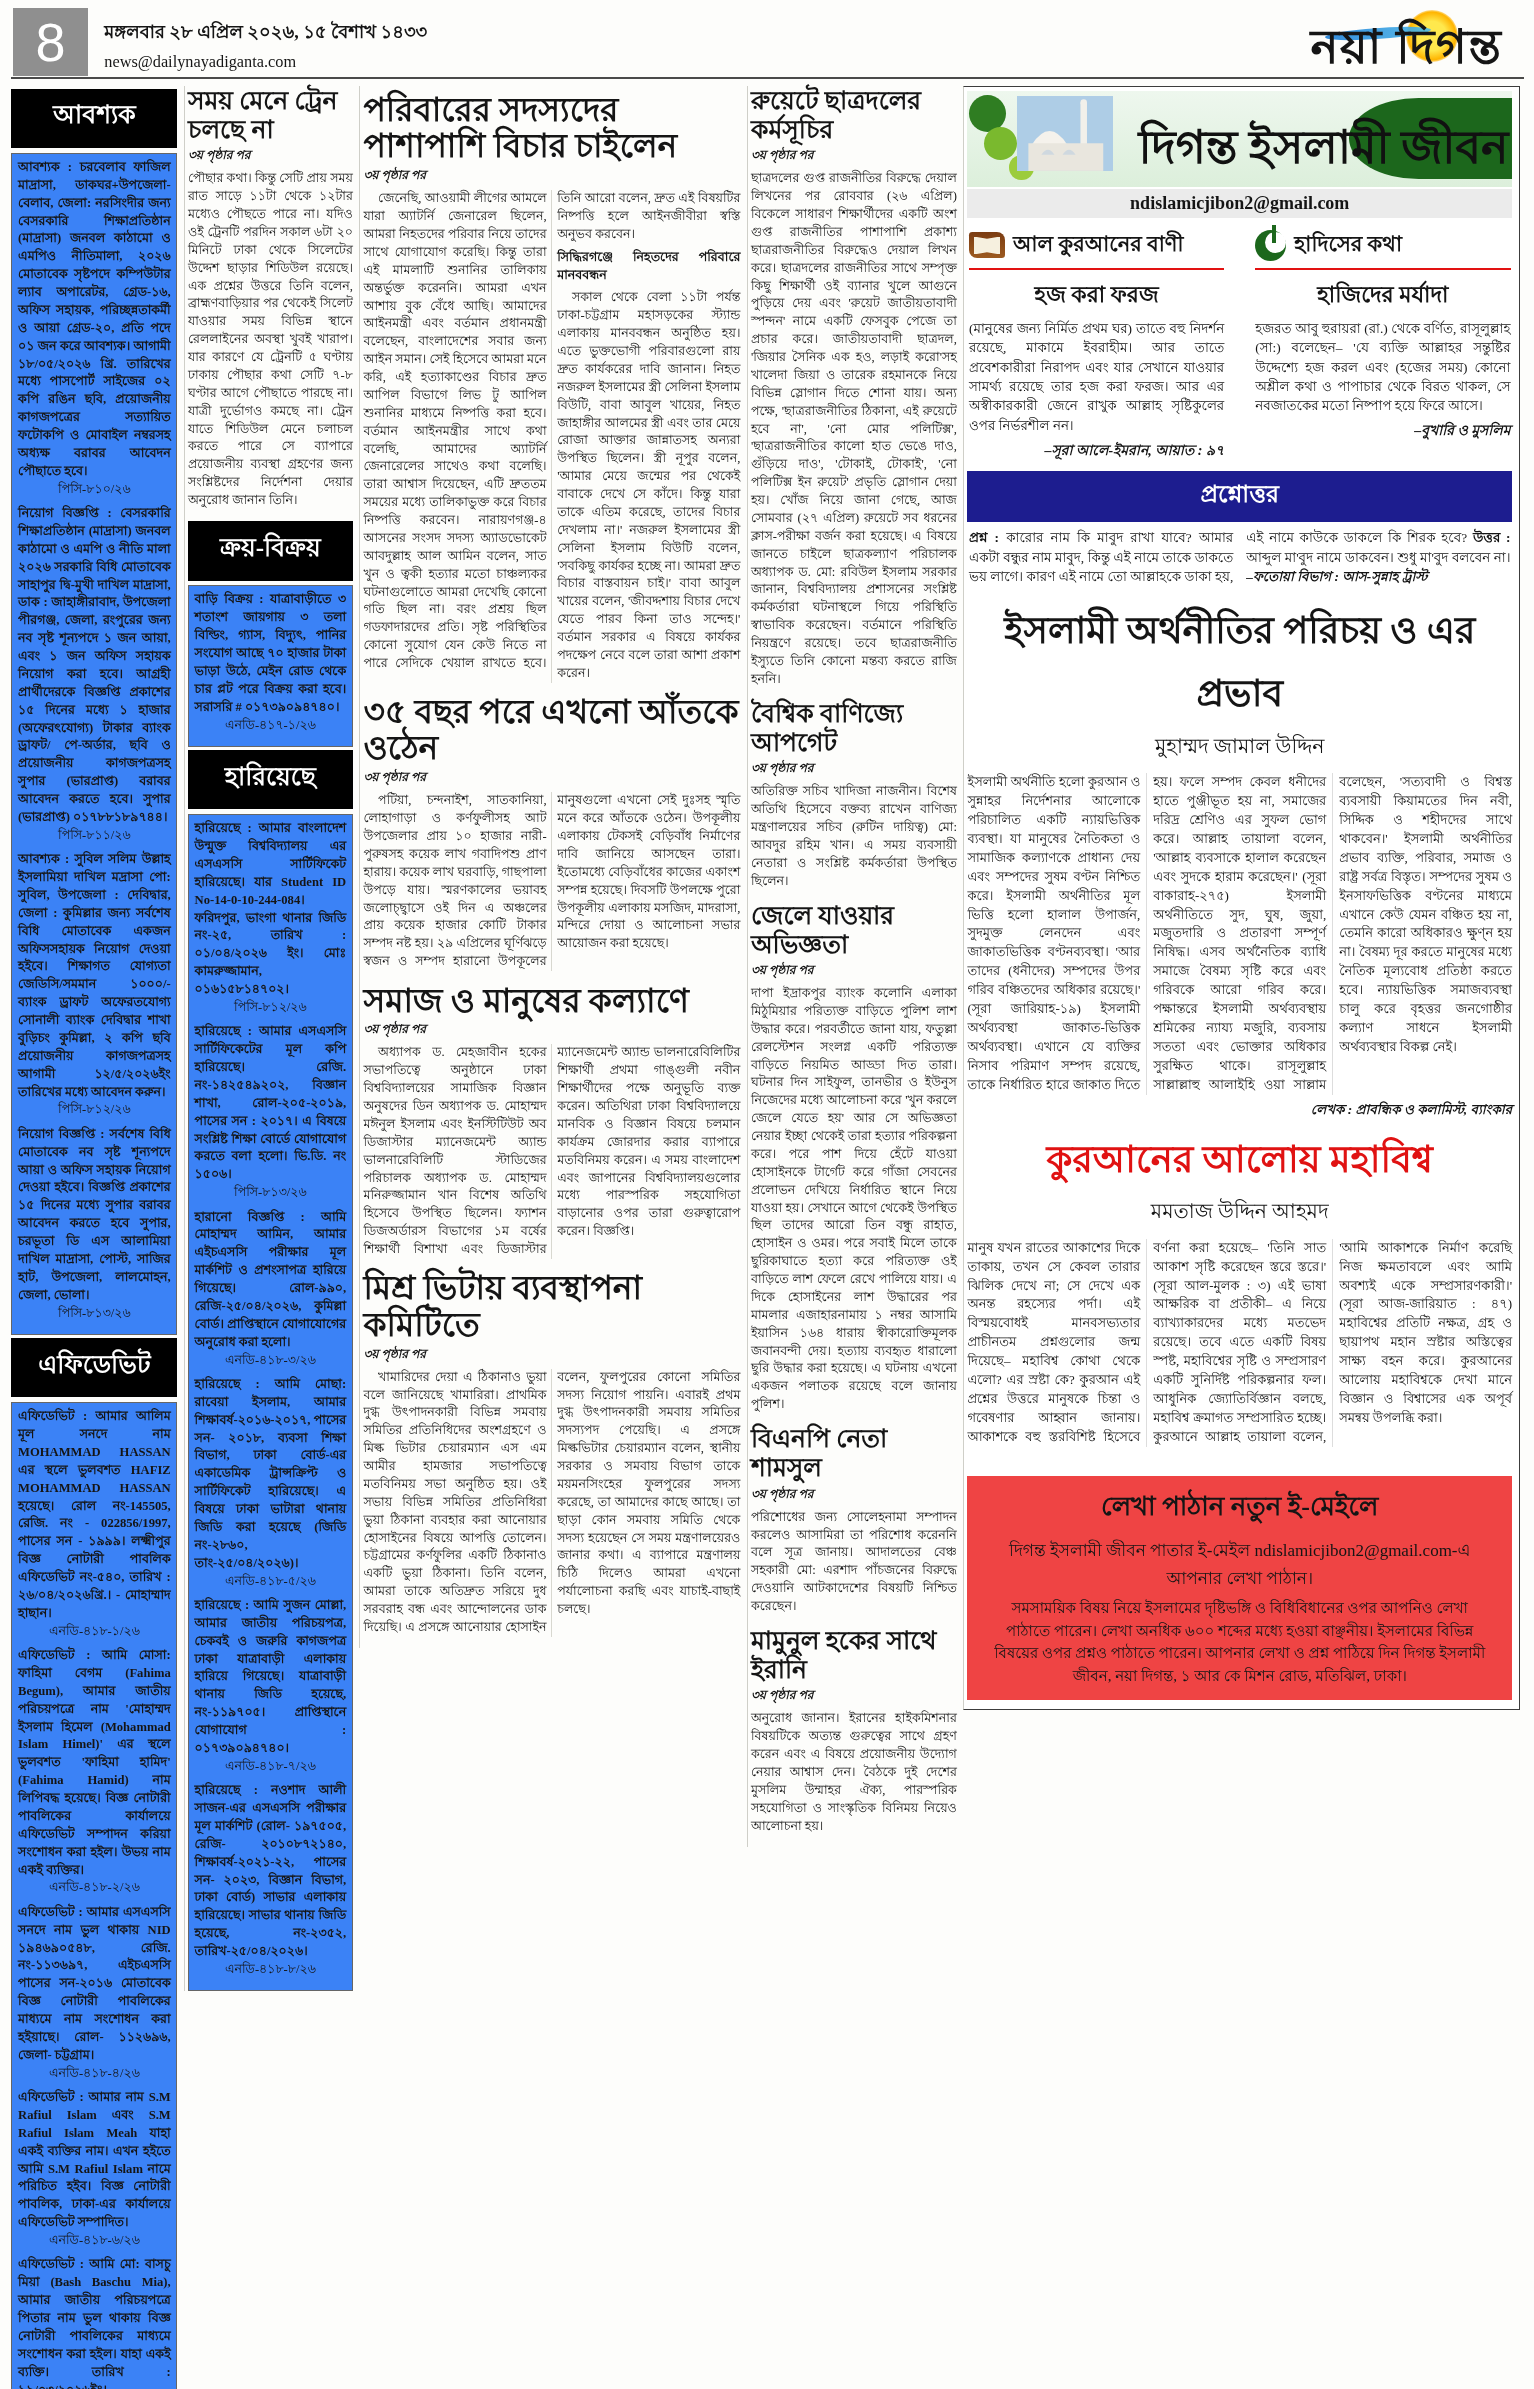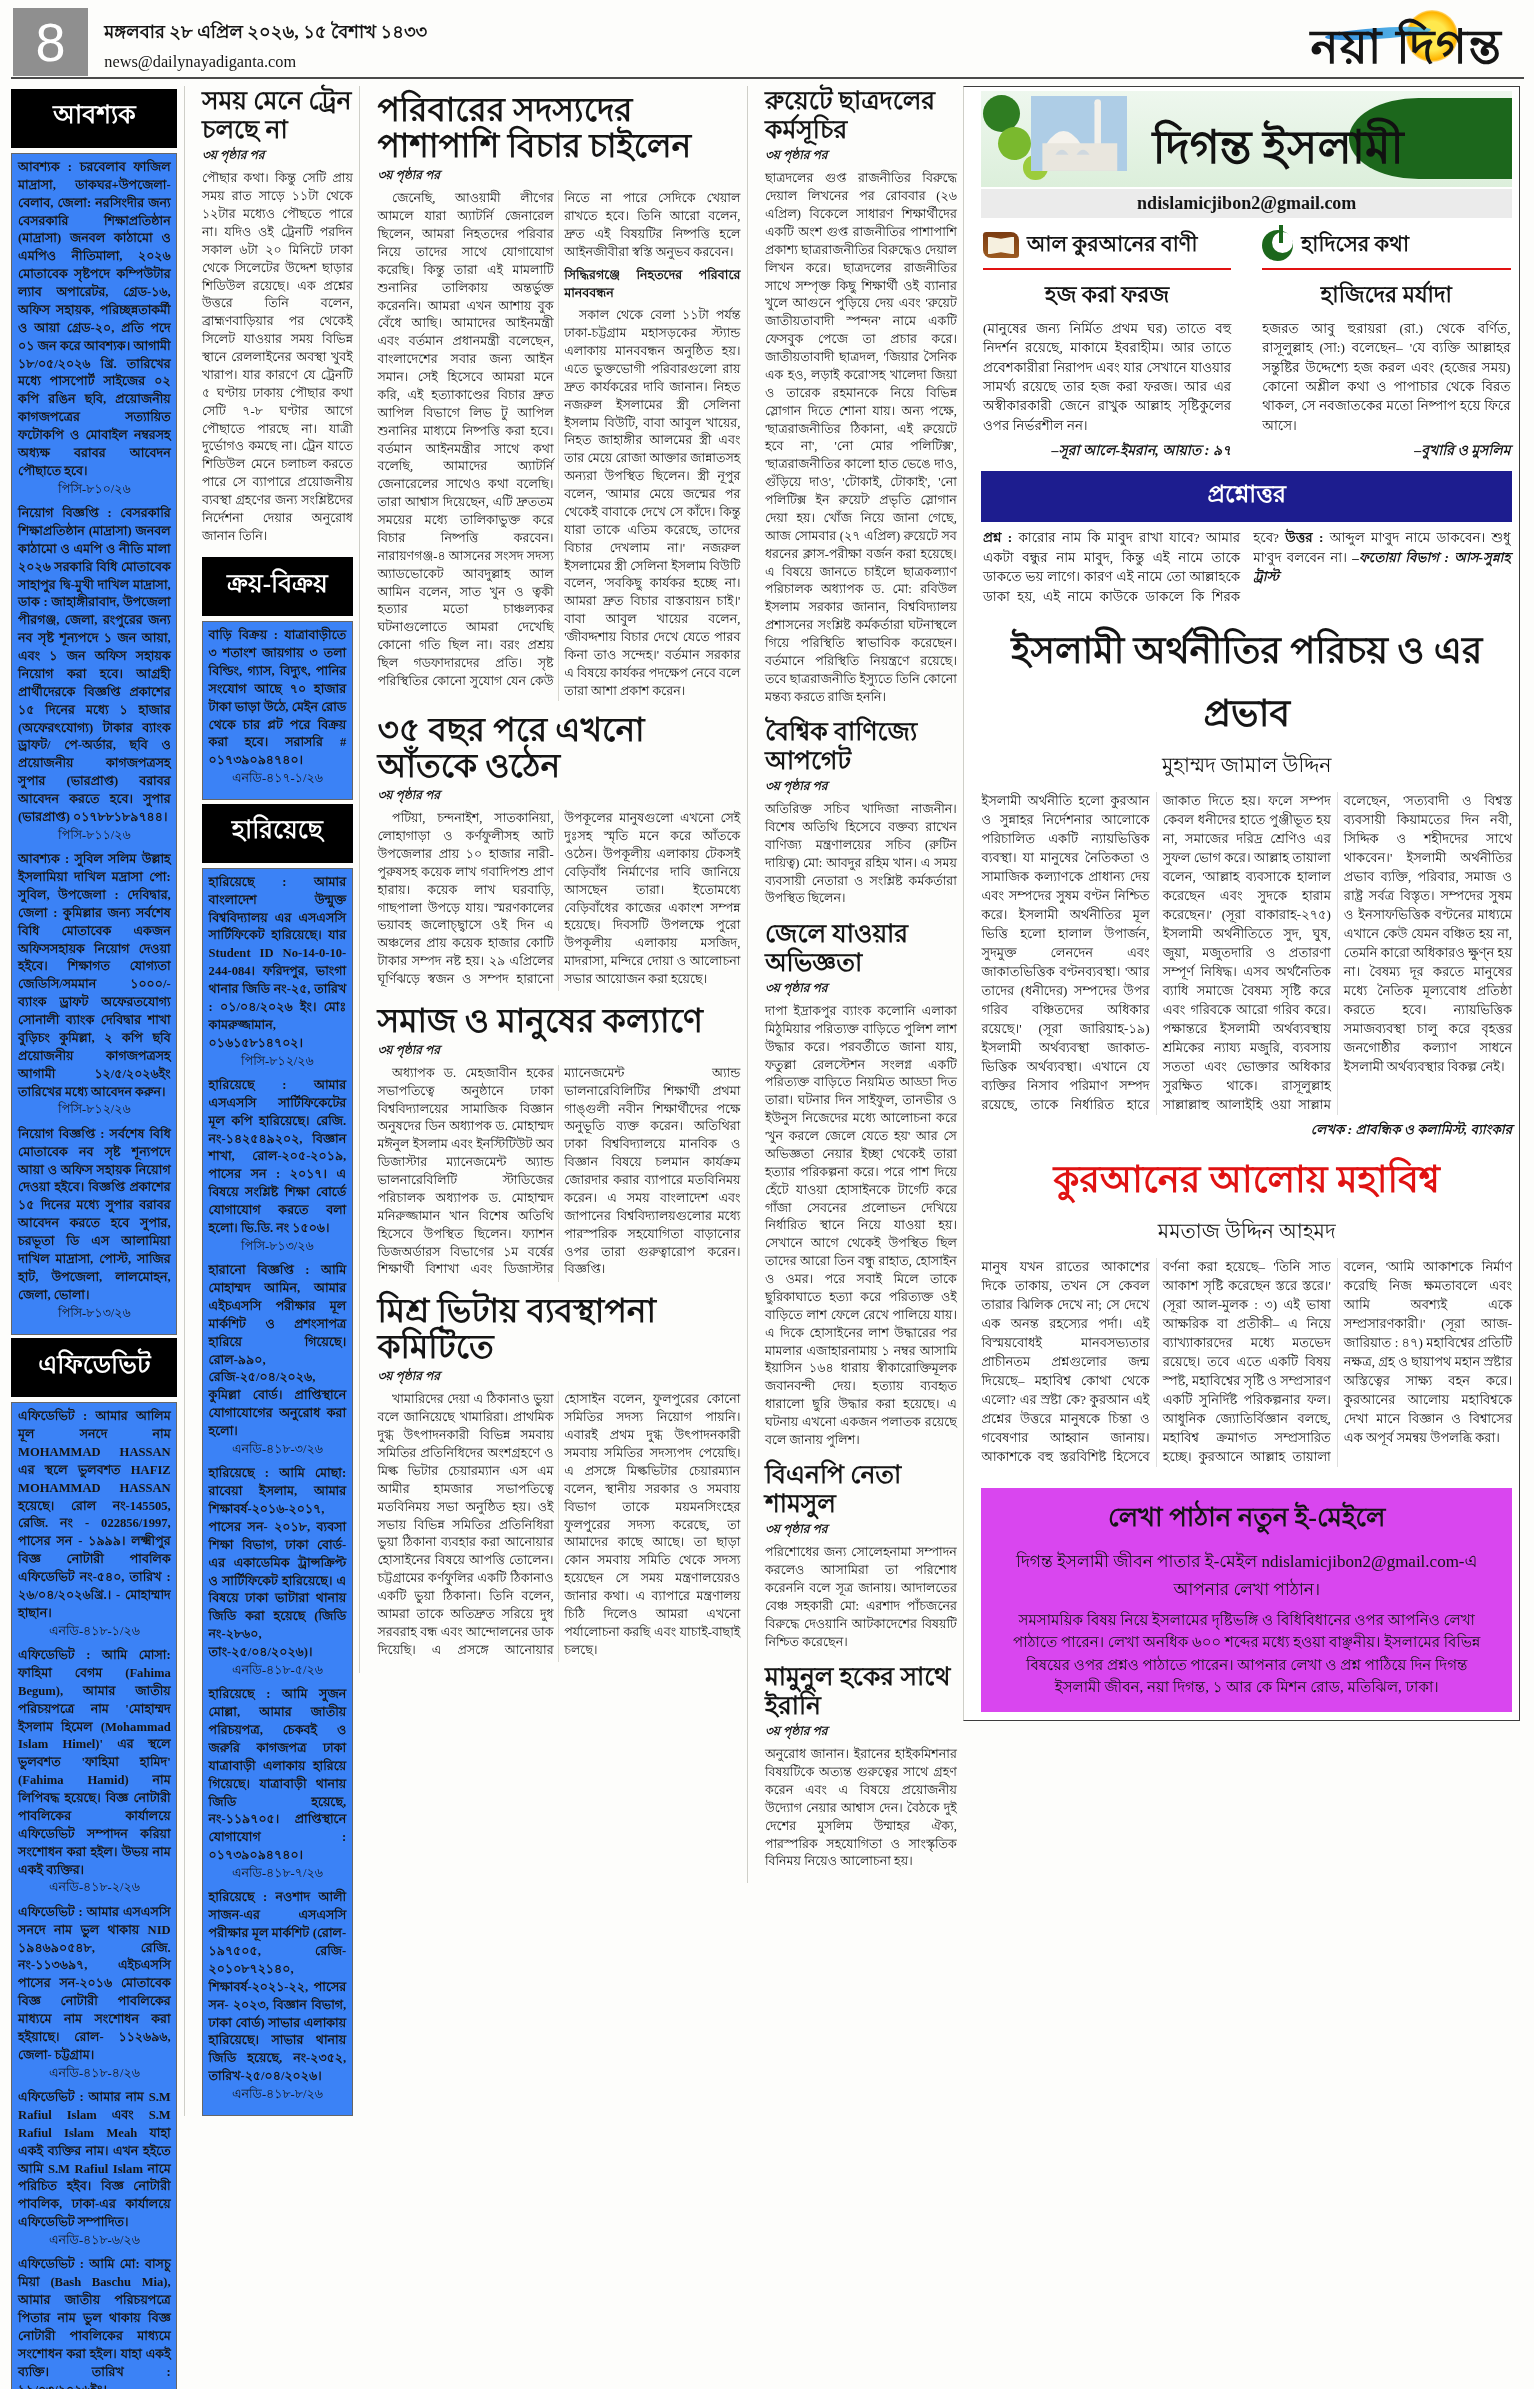--- a/index.html
+++ b/index.html
@@ -16,21 +16,21 @@
   .sun{position:absolute;left:96px;top:1.6px;width:52px;height:52px;border-radius:50%;
        background:radial-gradient(circle,#ffe84d 0 40%,#ffb400 65%,rgba(255,140,0,0) 75%);}
   .wave{position:absolute;left:14.7px;top:19.5px;width:106px;height:11.4px;border-radius:50%;
         background:linear-gradient(90deg,#1e7fd8,#49b7e8);opacity:.9;transform:rotate(-4deg);}
   .logo-text{position:relative;font-size:47px;font-weight:bold;letter-spacing:1.6px;}
   .mast-rule{border-bottom:2.4px solid #4a4a4a;margin:0 11.4px;}
   
   .columns{display:grid;grid-template-columns:166px 169px 381px 210px 557px;column-gap:6.5px;
            padding:6.5px 11.4px 0;align-items:start;}
   .col{min-width:0;}
-  .col + .col{border-left:0.8px solid #cfcfc8;padding-left:17px;}
+  .col + .col{border-left:0.8px solid #cfcfc8;padding-left:3px;}
   
   .sec-head{background:#000;color:#fff;text-align:center;font-size:25px;font-weight:bold;
             padding:6.5px 1.6px 9.8px;margin:3.3px 0 4.9px;}
   .adbox{border:1.6px solid #666;padding:4.9px 5.7px;font-size:12.6px;font-weight:600;
          text-align:justify;line-height:1.42;background:#3b82f6;}
   .ad{margin-bottom:6.5px;}
   .ad .ref{display:block;text-align:center;font-weight:normal;}
   
   .headline-sm{font-size:25px;font-weight:bold;line-height:1.15;margin:1.6px 0 1.6px;text-align:left;}
   .headline-md{font-size:33px;font-weight:bold;line-height:1.1;margin:6.5px 0 1.6px;text-align:left;}
@@ -71,21 +71,21 @@
   .qa-body{column-count:2;column-gap:13px;font-size:13.4px;line-height:1.45;text-align:justify;padding:6.5px 1.6px;}
   .qa-body b{font-weight:bold;}
   .qa-src{font-weight:bold;font-style:italic;}
   .isl-art{margin-top:6.5px;}
   .isl-h1{text-align:center;font-size:37px;font-weight:bold;margin:8.1px 0 3.3px;}
   .isl-h1.red{color:#e01212;}
   .isl-by{text-align:center;font-size:20.4px;margin:0 0 8.1px;}
   .three-col{column-count:3;column-gap:13px;column-rule:0.8px solid #ddd;font-size:13px;
              line-height:1.46;text-align:justify;}
   .author-note{text-align:right;font-weight:bold;font-style:italic;font-size:13.4px;margin-top:4.9px;}
-  .submit-box{background:#d946ef;margin-top:21px;padding:9.8px 21px 13px;text-align:center;}
+  .submit-box{background:#ef4444;margin-top:29px;padding:9.8px 21px 13px;text-align:center;}
   .sb-title{font-size:26px;font-weight:bold;margin-bottom:6.5px;}
   .sb-line1{font-size:17px;font-weight:normal;margin-bottom:4.9px;}
   .sb-body{font-size:15px;line-height:1.5;}
 </style>
 </head>
 <body>
 
 <div class="page">
 
   <div class="masthead">

